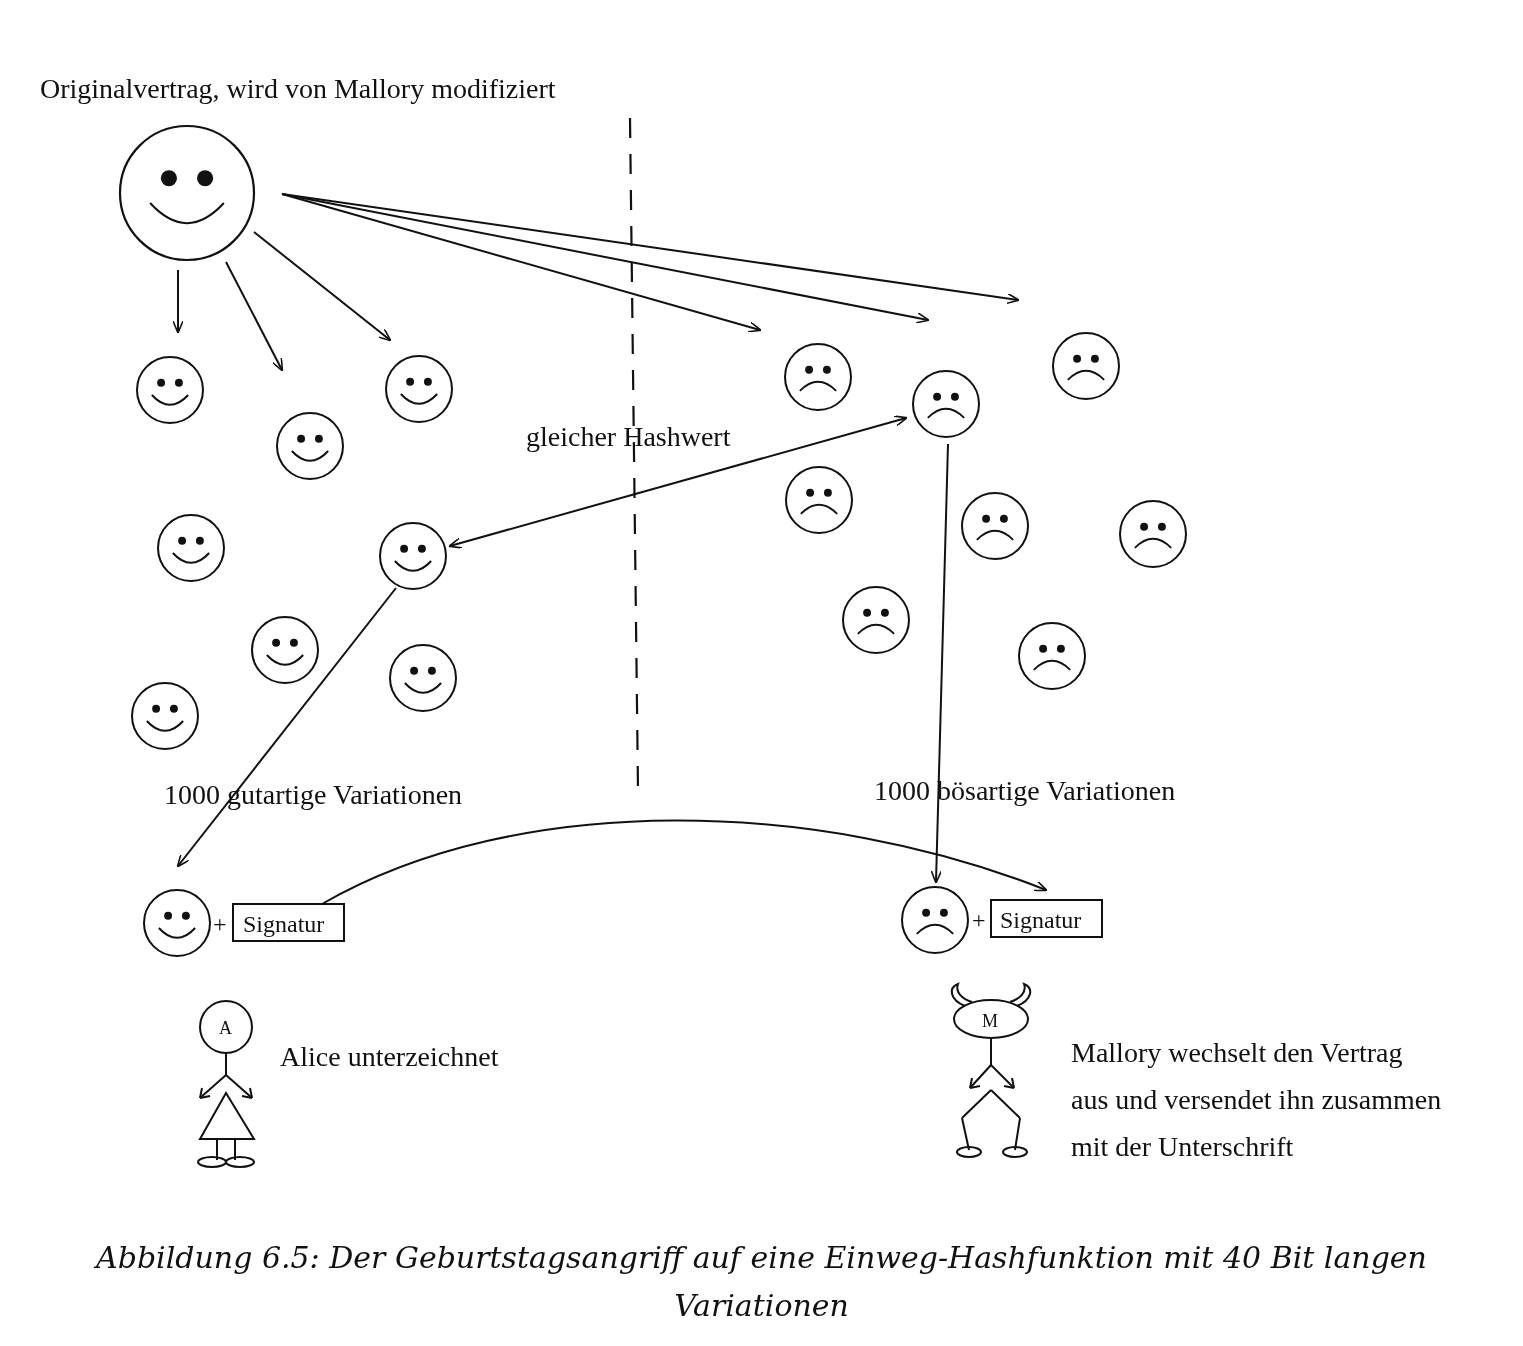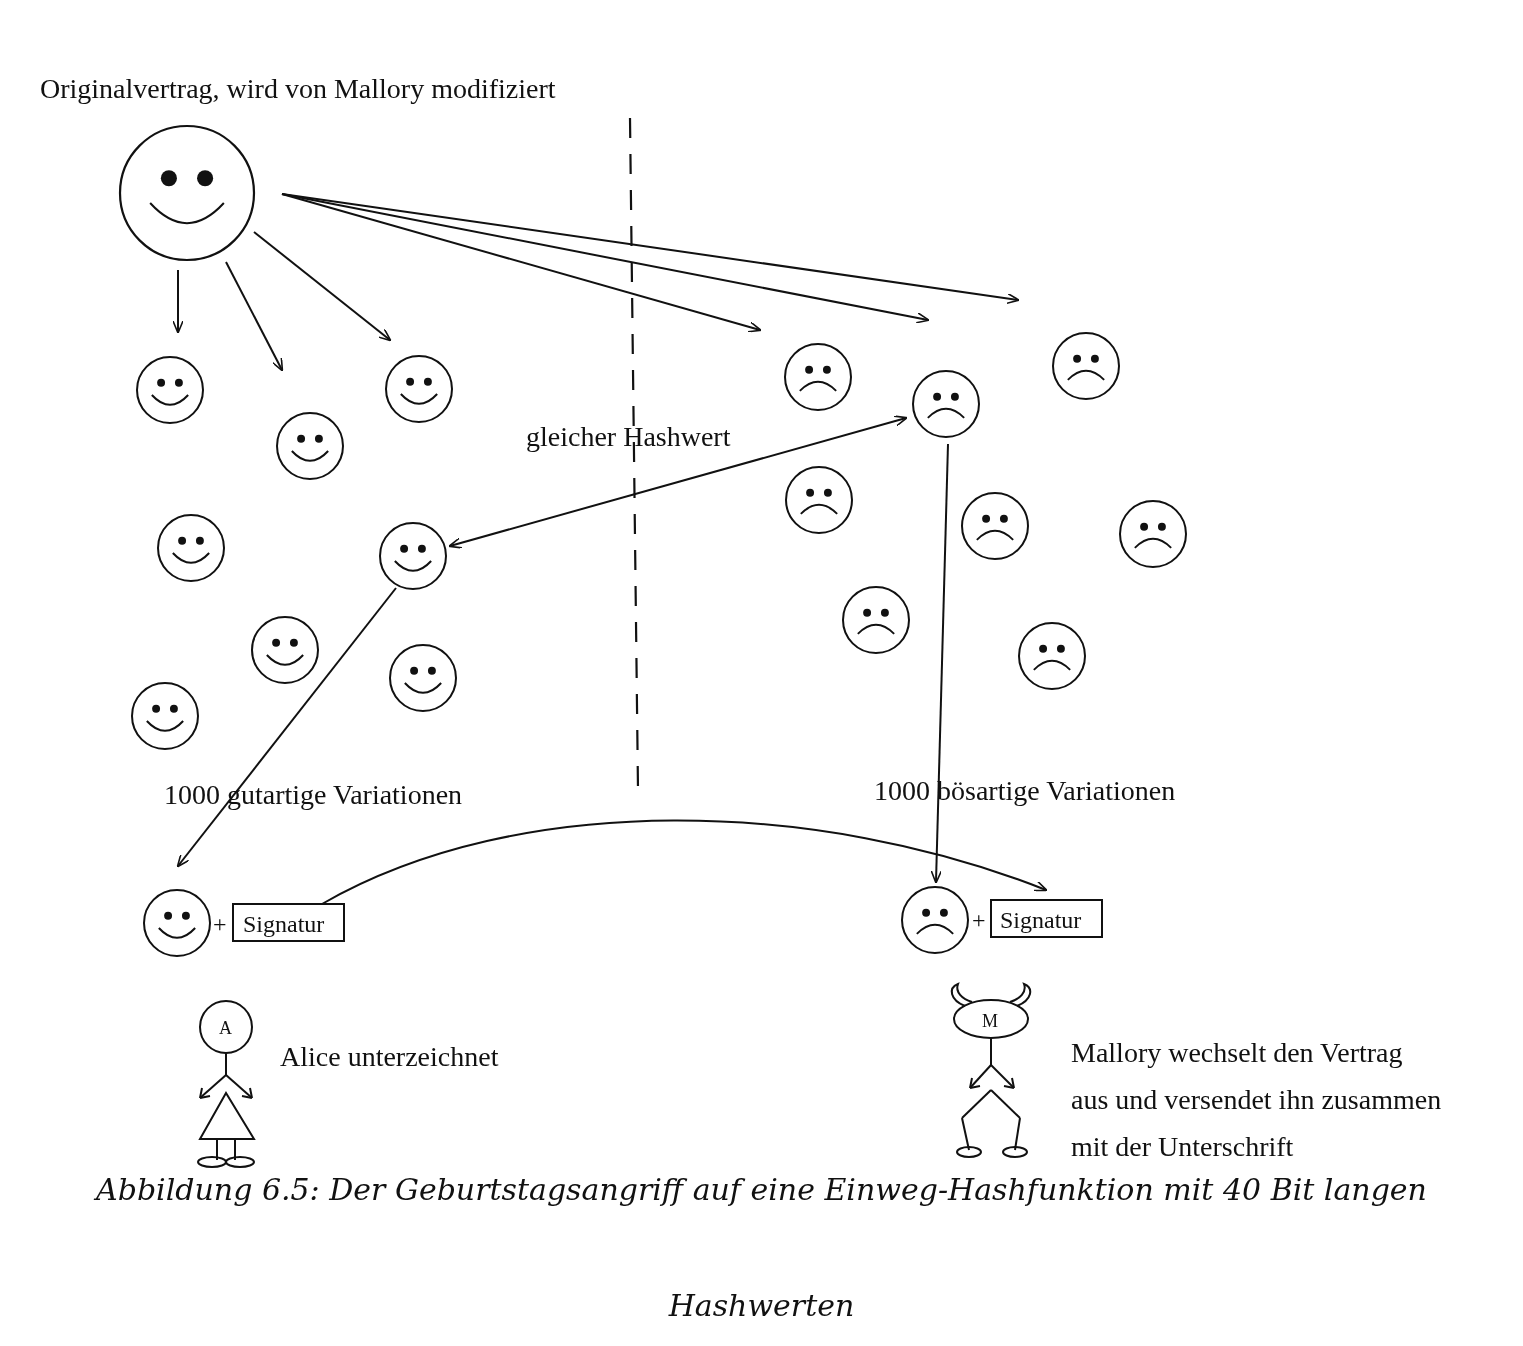--- a/index.html
+++ b/index.html
@@ -2,21 +2,21 @@
 <html><head>
 <meta charset="utf-8">
 <style>
   html, body { margin: 0; padding: 0; background: #ffffff; }
   body { width: 1523px; height: 1346px; position: relative; overflow: hidden; }
   #diagram { position: absolute; left: 0; top: 0; width: 1523px; height: 1346px; }
   .lbl { font-family: "Liberation Serif", "DejaVu Serif", serif; fill: #111; }
   .caption { position: absolute; left: 0; width: 1523px; text-align: center;
              font-family: "DejaVu Serif", "Liberation Serif", serif; font-style: italic;
              color: #111; font-size: 30px; line-height: 44px; }
-  #caption-line1 { top: 1168px; }
+  #caption-line1 { top: 1236px; }
   #caption-line2 { top: 1284px; }
   .stroke { stroke: #111; fill: none; stroke-width: 2; }
 </style>
 </head>
 <body>
 
 <svg id="diagram" width="1523" height="1346" viewBox="0 0 1523 1346" xmlns="http://www.w3.org/2000/svg">
   <defs>
     <marker id="arrow" viewBox="0 0 12 10" refX="11" refY="5" markerWidth="12" markerHeight="10" markerUnits="userSpaceOnUse" orient="auto-start-reverse">
       <path d="M0,0 L12,5 L0,10" fill="none" stroke="#111" stroke-width="1.6"></path>
@@ -204,13 +204,13 @@
     <ellipse cx="969" cy="1152" rx="12" ry="5"></ellipse>
     <ellipse cx="1015" cy="1152" rx="12" ry="5"></ellipse>
   </g>
   <text class="lbl" x="982" y="1027" font-size="18">M</text>
   <text class="lbl" x="1071" y="1062" font-size="28">Mallory wechselt den Vertrag</text>
   <text class="lbl" x="1071" y="1109" font-size="28">aus und versendet ihn zusammen</text>
   <text class="lbl" x="1071" y="1156" font-size="28">mit der Unterschrift</text>
 </svg>
 
 <div class="caption" id="caption-line1">Abbildung 6.5:  Der Geburtstagsangriff auf eine Einweg-Hashfunktion mit 40 Bit langen</div>
-<div class="caption" id="caption-line2">Hashwerten</div>
+<div class="caption" id="caption-line2">Variationen</div>
 
 </body></html>

